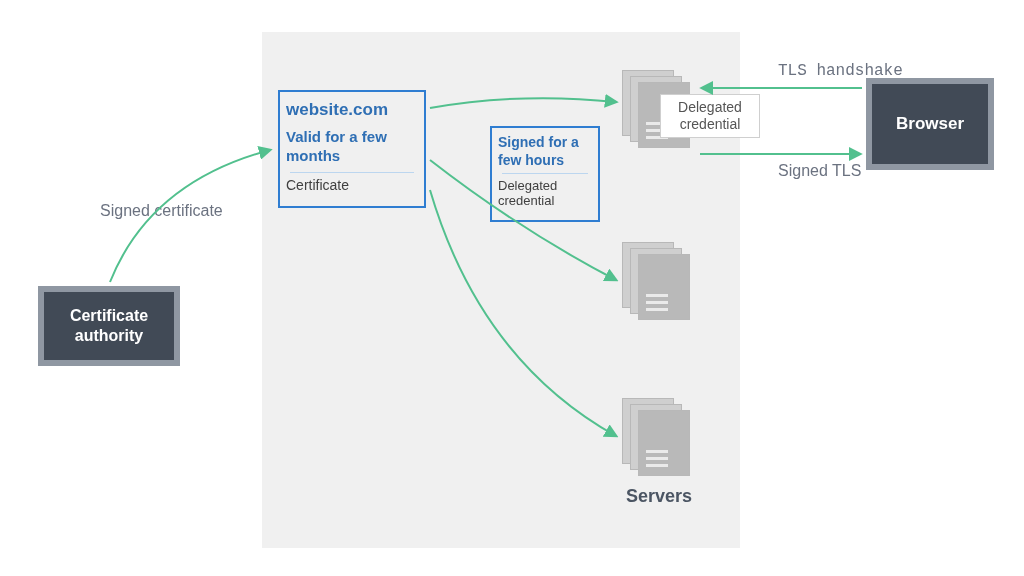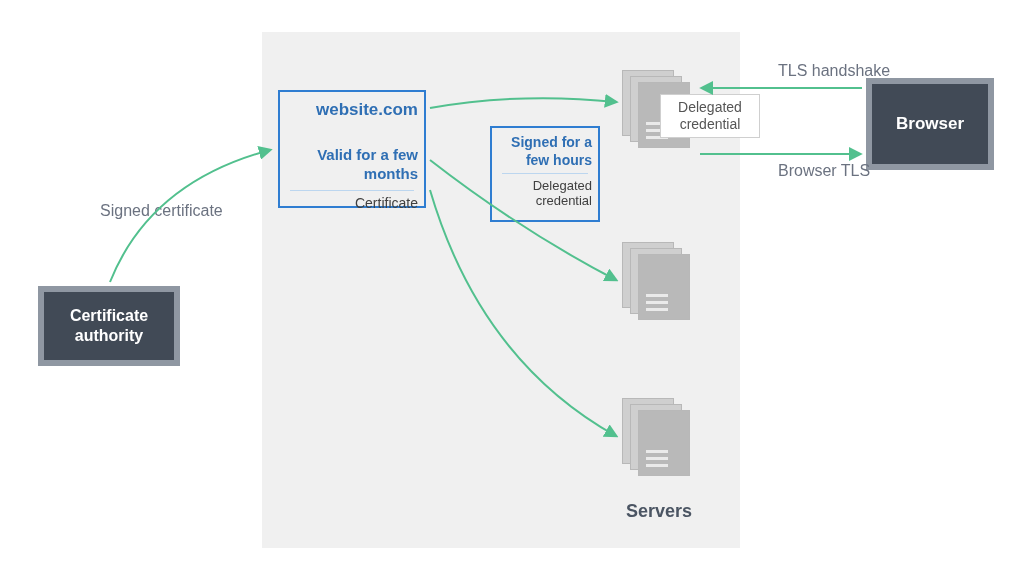--- a/index.html
+++ b/index.html
@@ -30,21 +30,21 @@
     justify-content: center;
     text-align: center;
     color: #ffffff;
     font-weight: 600;
   }
   .outline-box {
     position: absolute;
     border: 2px solid #2f7dd1;
     box-sizing: border-box;
     background: #f0f0f0;
-    text-align: right;
+    text-align: left;
     padding: 8px 6px 4px 6px;
     color: #2f6fb4;
   }
   .outline-box .domain {
     font-weight: 700;
     font-size: 17px;
   }
   .outline-box .valid {
     font-weight: 700;
     font-size: 15px;
@@ -78,21 +78,20 @@
   .plain-label {
     position: absolute;
     color: #6b7280;
     font-size: 16px;
   }
   .servers-label {
     position: absolute;
     color: #4b5563;
     font-size: 18px;
     font-weight: 600;
-    margin-top: 15px;
   }
   
   .server-stack {
     position: absolute;
   }
   .server-stack .layer {
     position: absolute;
     box-sizing: border-box;
     background: #cfcfcf;
     border: 1px solid #b8b8b8;
@@ -126,21 +125,21 @@
   <div class="dark-box" style="left:38px; top:286px; width:142px; height:80px; font-size:16px; line-height:1.25;">
     <span>Certificate authority</span>
   </div>
 
   <div class="dark-box" style="left:866px; top:78px; width:128px; height:92px; font-size:17px;">
     <span>Browser</span>
   </div>
 
   <div class="outline-box" style="left:278px; top:90px; width:148px; height:118px;">
     <div class="domain">website.com</div>
-    <div class="valid" style="margin-top:26px;">Valid for a few months</div>
+    <div class="valid" style="margin-top:8px;">Valid for a few months</div>
     <hr>
     <div class="cap">Certificate</div>
   </div>
 
   <div class="outline-box" style="left:490px; top:126px; width:110px; height:96px; padding-top:6px;">
     <div class="valid" style="font-size:14px;">Signed for a few hours</div>
     <hr style="margin-top:4px;">
     <div class="cap" style="font-size:13px;">Delegated credential</div>
   </div>
 
@@ -176,23 +175,23 @@
         <span></span>
     </div>
   </div>
 
   <div class="white-label" style="left:660px; top:94px; width:100px; height:44px;">
     <span>Delegated credential</span>
   </div>
 
   <div class="plain-label" style="left:100px; top:202px;">Signed certificate</div>
 
-  <div class="plain-label" style="left:778px; top:62px;">TLS handshake</div>
-
-  <div class="plain-label" style="left:778px; top:162px;">Browser TLS</div>
+  <div class="plain-label" style="left:778px; top:62px;font-family:Liberation Mono, monospace;">TLS handshake</div>
+
+  <div class="plain-label" style="left:778px; top:162px;">Signed TLS</div>
 
   <div class="servers-label" style="left:626px; top:486px;">Servers</div>
 
   <svg class="arrows" viewBox="0 0 1024 576">
     <defs>
       <marker id="ah" viewBox="0 0 10 10" refX="8" refY="5" markerWidth="7" markerHeight="7" orient="auto-start-reverse">
         <path d="M0,0 L10,5 L0,10 z" fill="#52c08e"></path>
       </marker>
     </defs>
     <g stroke="#52c08e" stroke-width="2" fill="none">

